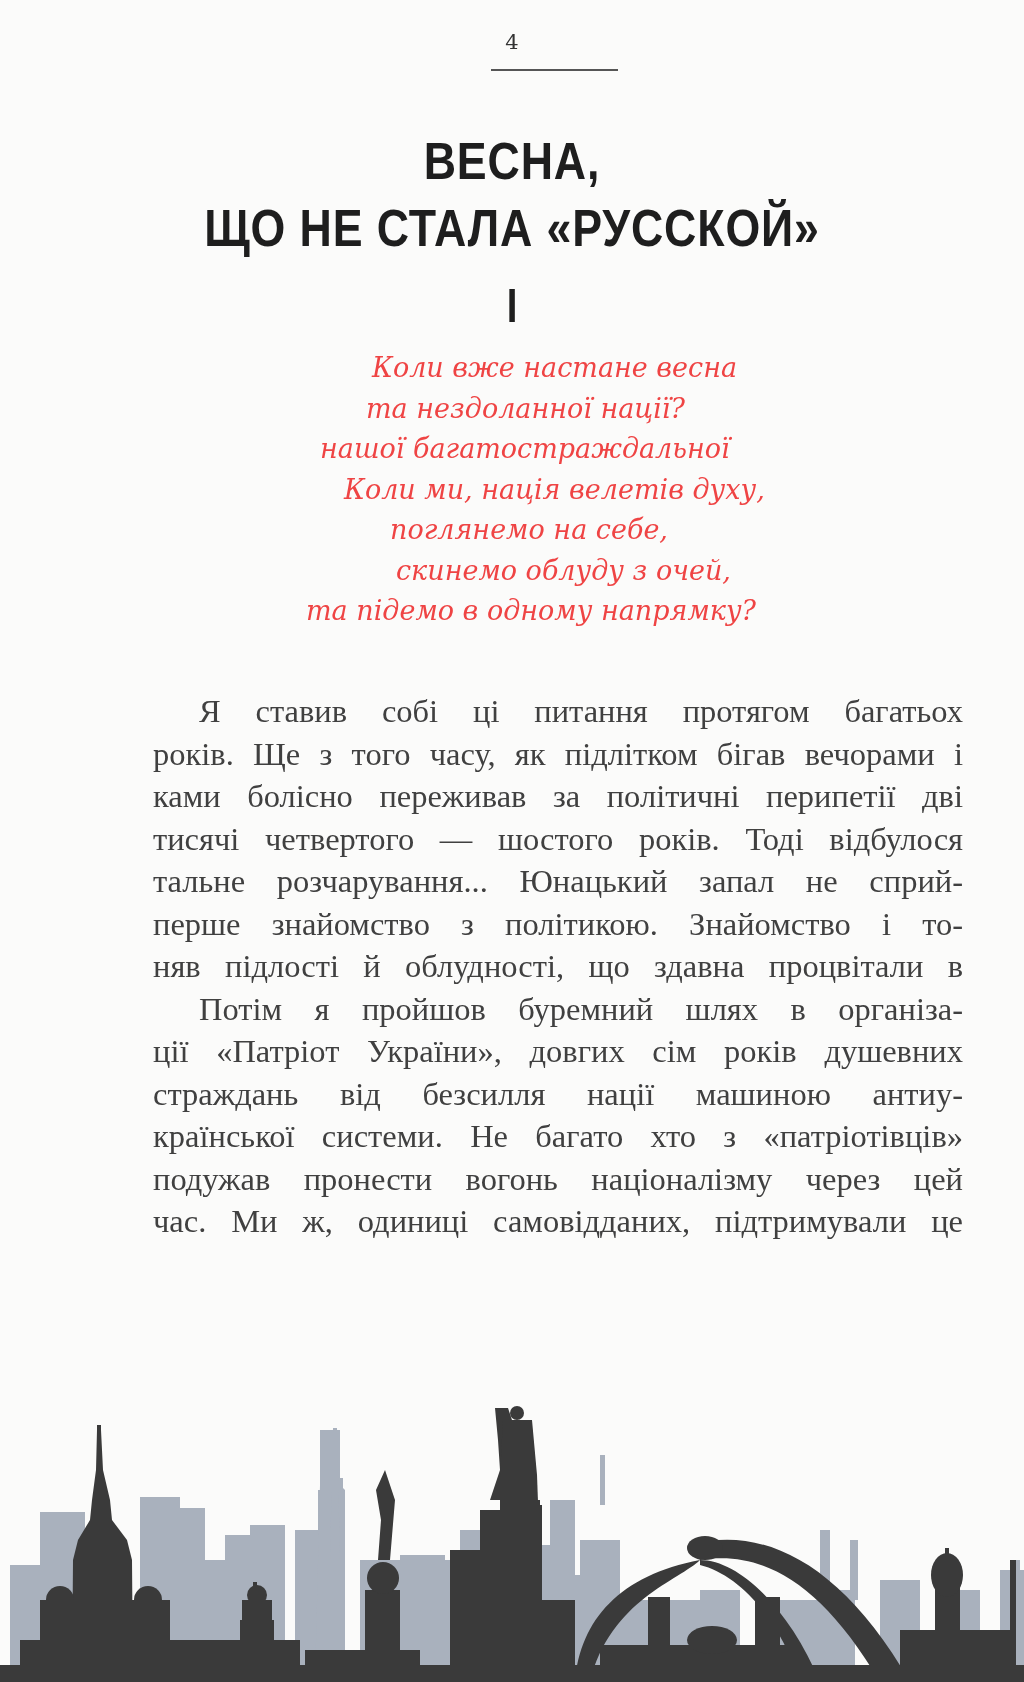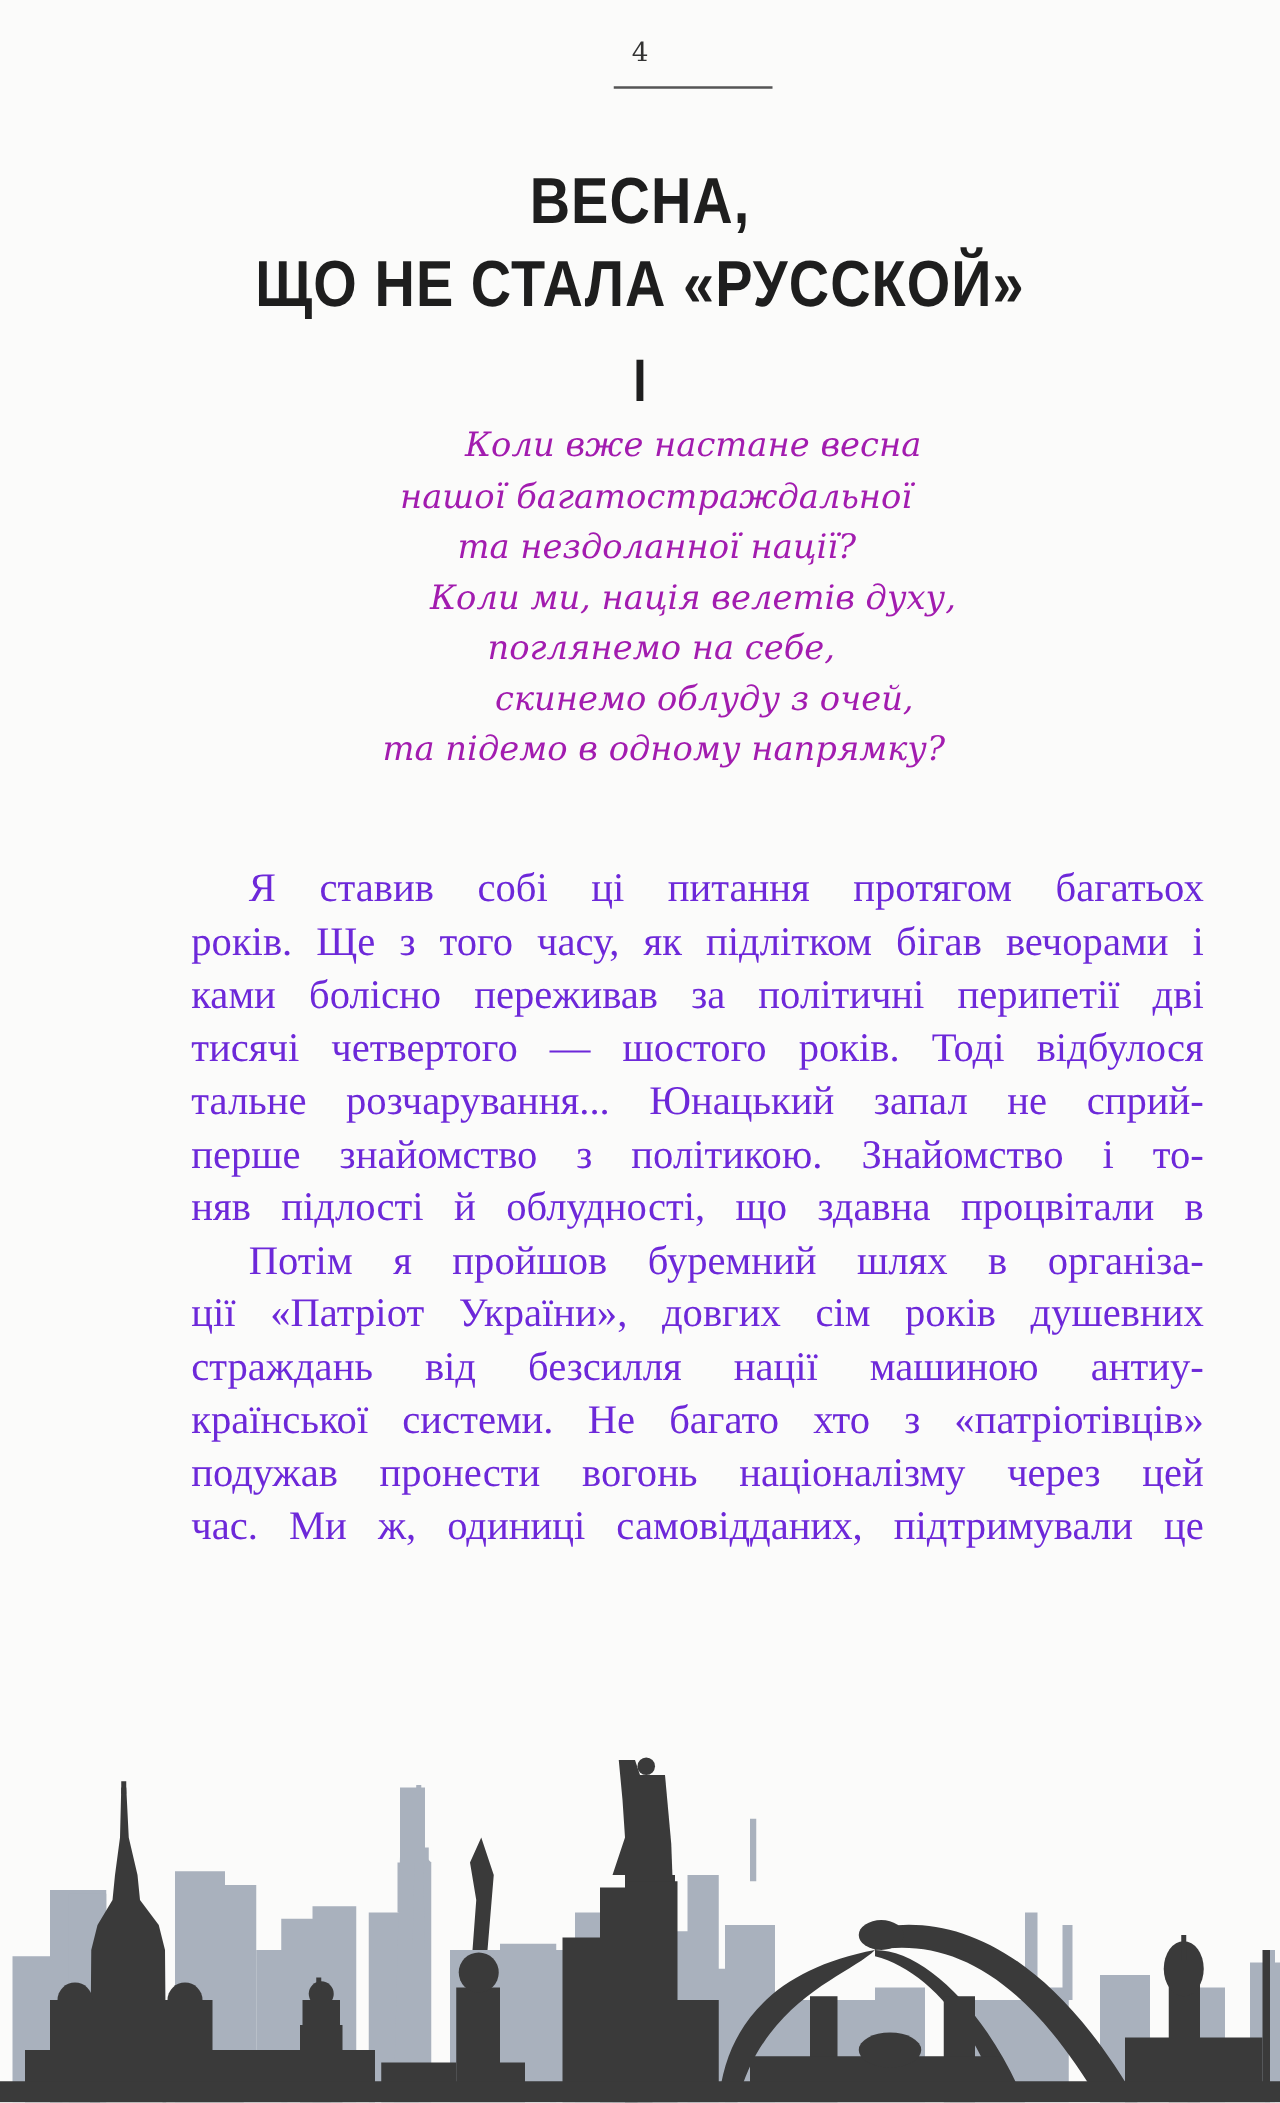--- a/index.html
+++ b/index.html
@@ -20,28 +20,28 @@
     font-size: 52px; line-height: 67px; letter-spacing: 1px; color: #1e1e1e;
     transform: scaleX(0.86); transform-origin: 512px 0;
   }
   .chapter-title div { white-space: nowrap; }
   .section-num {
     position: absolute; top: 278px; left: 0; width: 1024px; text-align: center;
     font-family: "Liberation Sans", sans-serif; font-weight: bold; font-size: 48px; color: #1e1e1e;
     transform: scaleX(0.8);
   }
   .epigraph {
-    position: absolute; top: 337px; left: 300px; width: 520px;
+    position: absolute; top: 348px; left: 300px; width: 520px;
     font-family: "DejaVu Serif", serif; font-style: italic; font-size: 27px; line-height: 40.5px;
-    color: #a21caf;
+    color: #ef4444;
   }
   .epigraph div { white-space: nowrap; }
   .body-text {
     position: absolute; top: 690px; left: 153px; width: 810px;
-    font-family: "Liberation Serif", serif; font-size: 32.5px; line-height: 42.5px; color: #6d28d9;
+    font-family: "Liberation Serif", serif; font-size: 32.5px; line-height: 42.5px; color: #404040;
   }
   .body-text div { white-space: nowrap; text-align: justify; text-align-last: justify; }
   .body-text div.last { text-align-last: left; }
   .body-text div.indent { padding-left: 46px; }
   .skyline { position: absolute; left: 0; top: 1380px; width: 1024px; height: 302px; }
 </style>
 </head>
 <body>
 
 <div class="page-number">4</div>
@@ -49,22 +49,22 @@
 
 <div class="chapter-title">
   <div>ВЕСНА,</div>
   <div>ЩО НЕ СТАЛА «РУССКОЙ»</div>
 </div>
 
 <div class="section-num">I</div>
 
 <div class="epigraph">
   <div style="padding-left:72px">Коли вже настане весна</div>
+  <div style="padding-left:66px">та нездоланної нації?</div>
   <div style="padding-left:20px">нашої багатостраждальної</div>
-  <div style="padding-left:66px">та нездоланної нації?</div>
   <div style="padding-left:44px">Коли ми, нація велетів духу,</div>
   <div style="padding-left:90px">поглянемо на себе,</div>
   <div style="padding-left:96px">скинемо облуду з очей,</div>
   <div style="padding-left:6px">та підемо в одному напрямку?</div>
 </div>
 
 <div class="body-text">
   <div class="indent">Я ставив собі ці питання протягом багатьох</div>
   <div>років. Ще з того часу, як підлітком бігав вечорами і</div>
   <div>ками болісно переживав за політичні перипетії дві</div>

